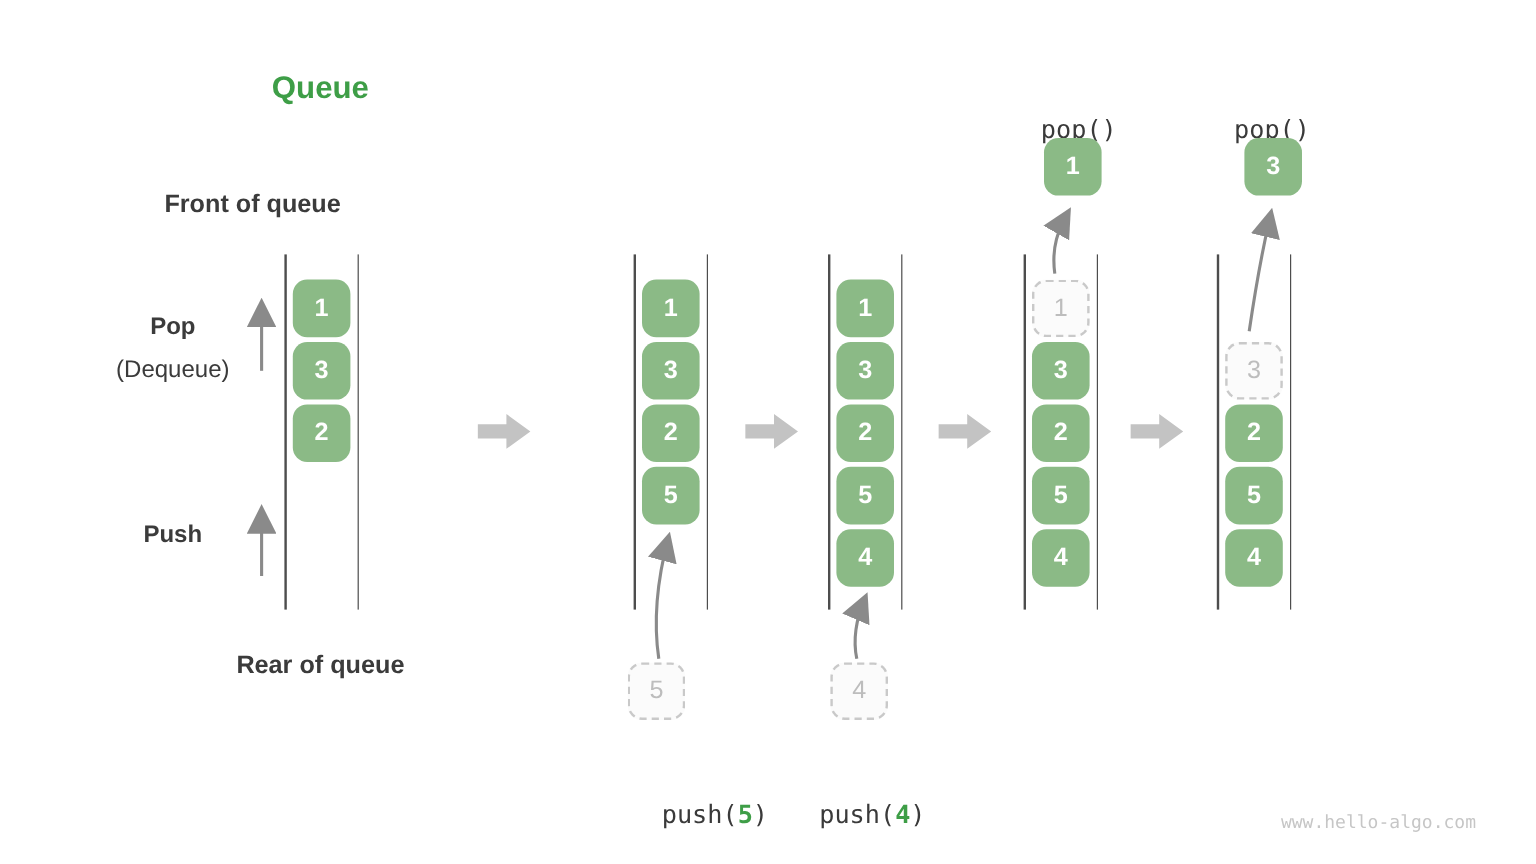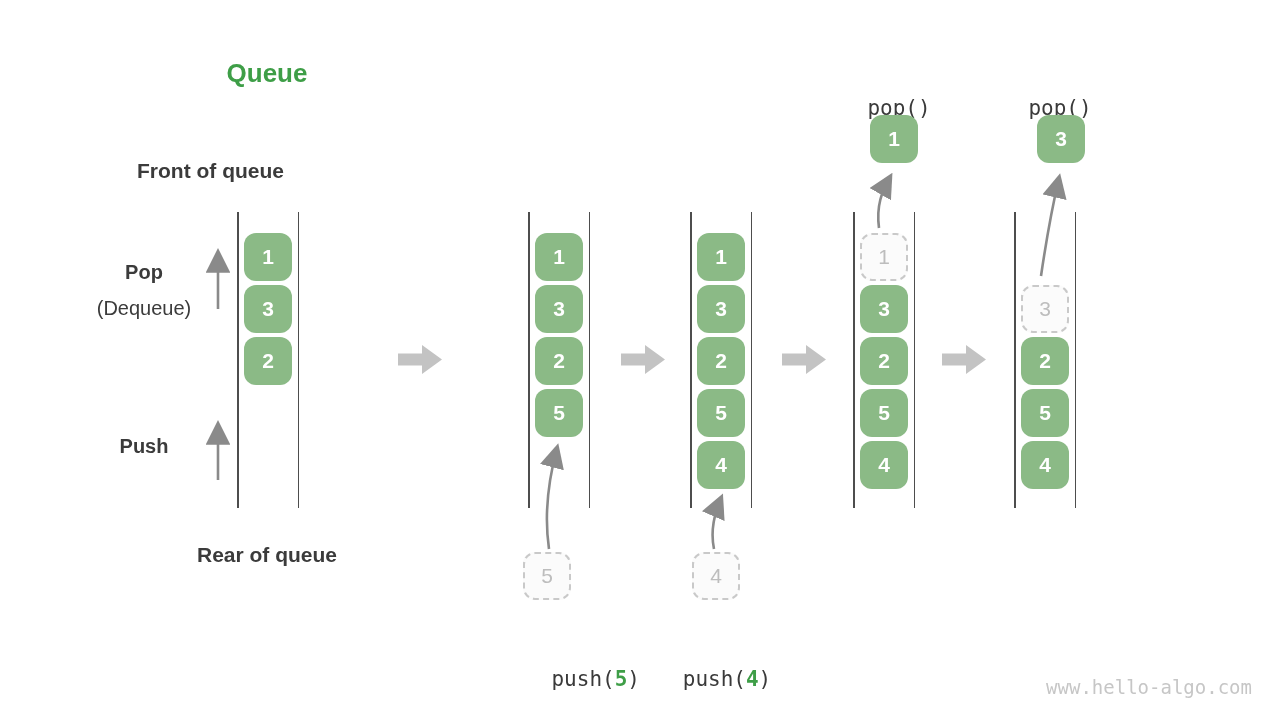--- a/index.html
+++ b/index.html
@@ -26,22 +26,22 @@
   }
   .side-group .b{font-weight:700;}
   .op-label{
     position:absolute;width:160px;text-align:center;
     font-family:"DejaVu Sans Mono",monospace;font-size:21px;color:#3a3a3a;
     white-space:nowrap;
     margin-top:36px;
   }
   .op-label .arg{color:#3e9e47;font-weight:700;}
   .watermark{
-    position:absolute;right:28px;top:676px;
-    font-family:"DejaVu Sans Mono",monospace;font-size:19px;color:#c6c6c6;
+    position:absolute;right:50px;top:676px;
+    font-family:"DejaVu Sans Mono",monospace;font-size:15px;color:#c6c6c6;
   }
   
   .qcol{position:absolute;top:212px;width:62px;height:296px;}
   .qline{position:absolute;top:0;width:1.5px;height:296px;background:#4d4d4d;}
   .qline.l{left:0;}
   .qline.r{right:0;}
   .qbox{
     position:absolute;left:7px;width:48px;height:48px;box-sizing:border-box;
     border-radius:12px;background:#8bba86;color:#ffffff;
     font-size:21px;font-weight:700;

